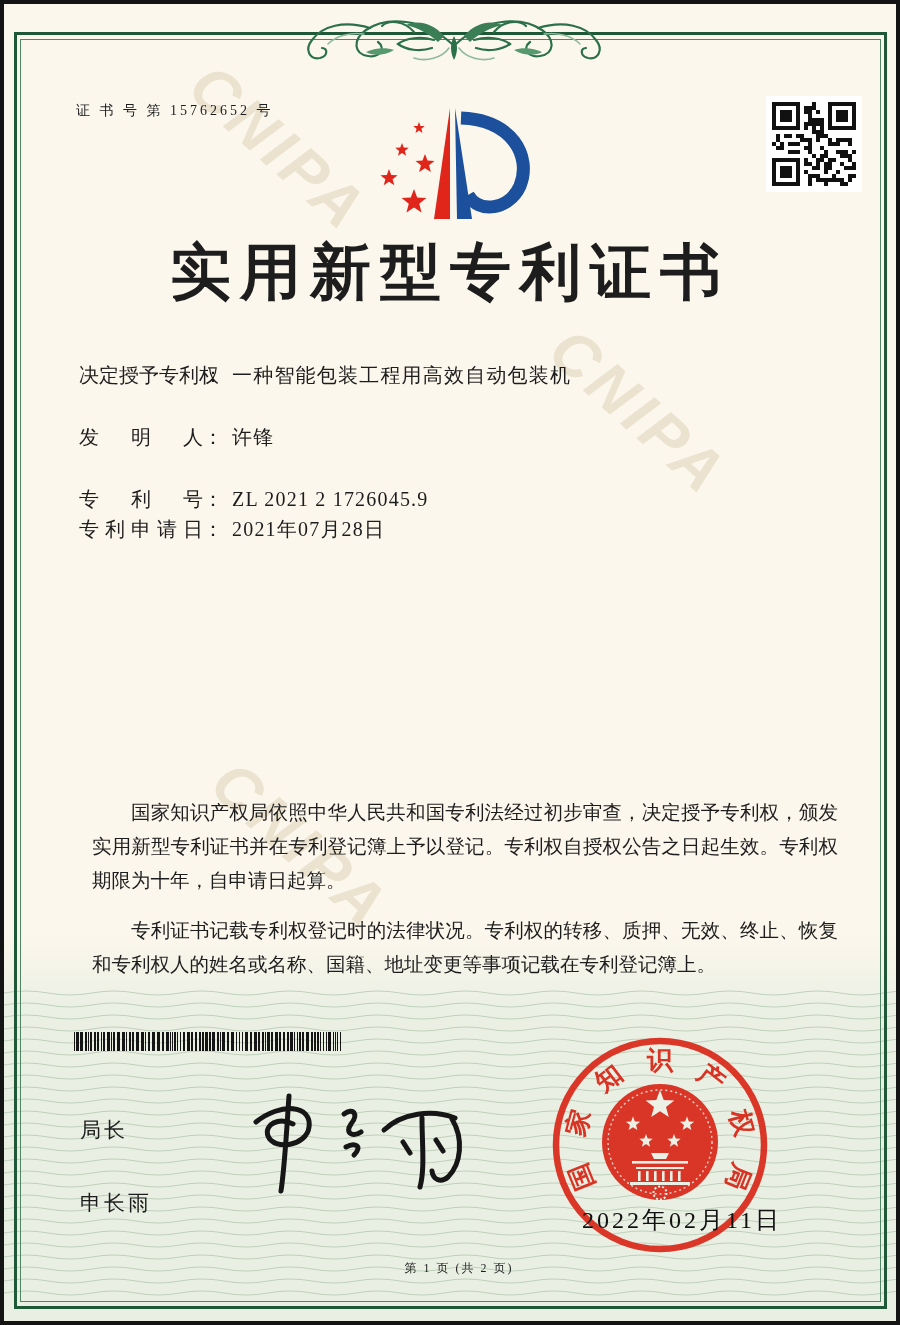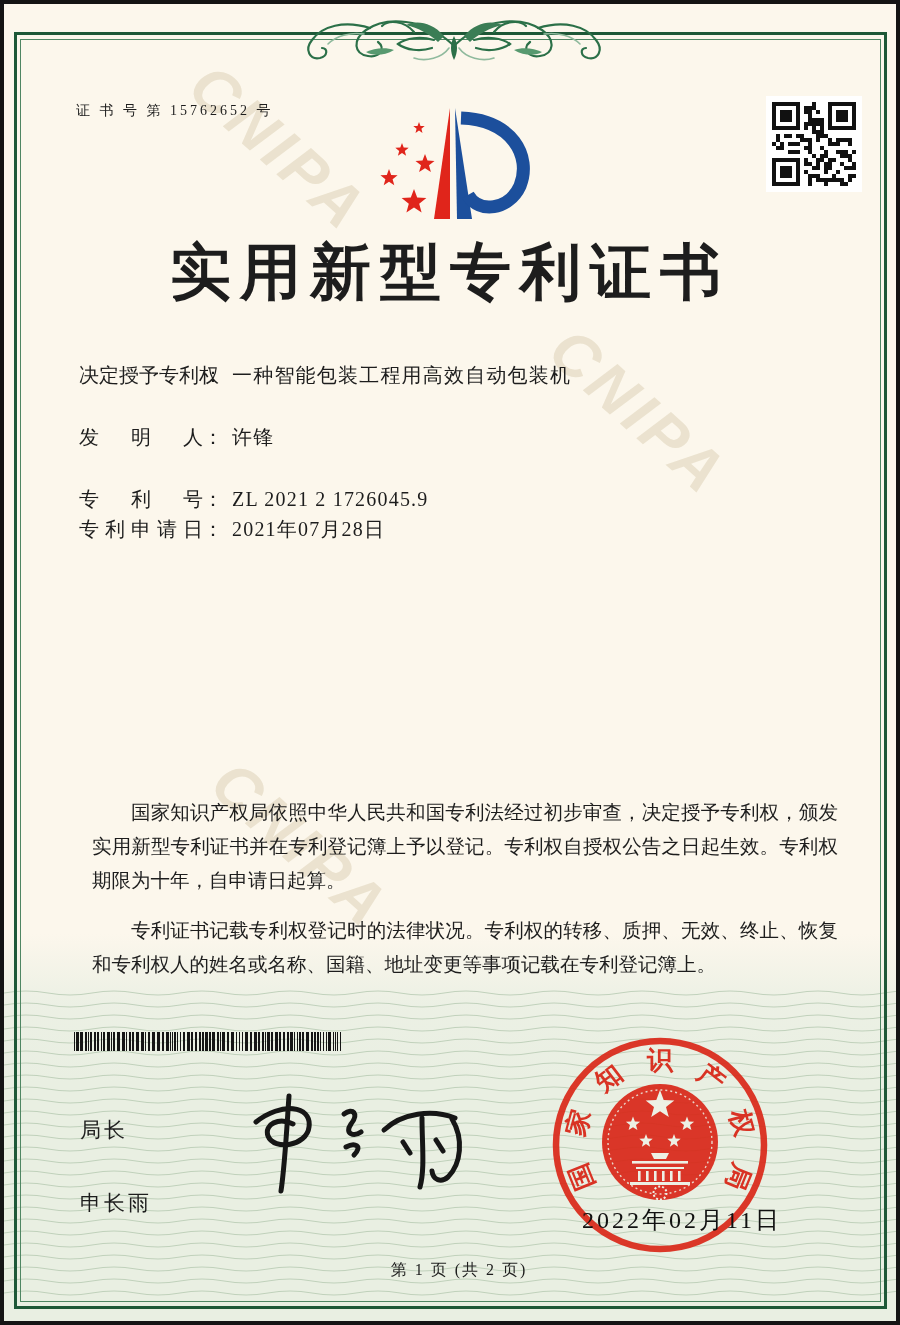--- a/index.html
+++ b/index.html
@@ -42,21 +42,21 @@
   
   .barcode{position:absolute;left:70px;top:1028px;z-index:4;}
   .chief-label{position:absolute;left:76px;top:1112px;font-size:21px;letter-spacing:3px;
       font-family:"Liberation Sans",sans-serif;z-index:4;}
   .chief-name{position:absolute;left:76px;top:1153px;font-size:21px;letter-spacing:3px;
       font-family:Liberation Serif, serif;z-index:4;margin-top:32px;}
   .signature{position:absolute;left:222px;top:1080px;z-index:5;}
   .seal{position:absolute;left:540px;top:1025px;z-index:5;}
   .seal-date{position:absolute;left:578px;top:1200px;font-size:24px;letter-spacing:3px;
       color:#111;z-index:6;white-space:nowrap;}
-  .footer{position:absolute;left:0;right:0;top:1256px;text-align:center;font-size:16px;
+  .footer{position:absolute;left:0;right:0;top:1256px;text-align:center;font-size:12px;
       letter-spacing:2px;z-index:4;padding-left:18px;}
 </style>
 </head>
 <body>
 
 <div class="page">
 
   <div class="lower-tint">
     <svg id="waves" width="900" height="350">
         <path d="M0,4 q22,-4 44,0 q22,4 44,0 q22,-4 44,0 q22,4 44,0 q22,-4 44,0 q22,4 44,0 q22,-4 44,0 q22,4 44,0 q22,-4 44,0 q22,4 44,0 q22,-4 44,0 q22,4 44,0 q22,-4 44,0 q22,4 44,0 q22,-4 44,0 q22,4 44,0 q22,-4 44,0 q22,4 44,0 q22,-4 44,0 q22,4 44,0 q22,-4 44,0 q22,4 44,0" fill="none" stroke="#b9cbb4" stroke-width="1" opacity="0.85"></path>

